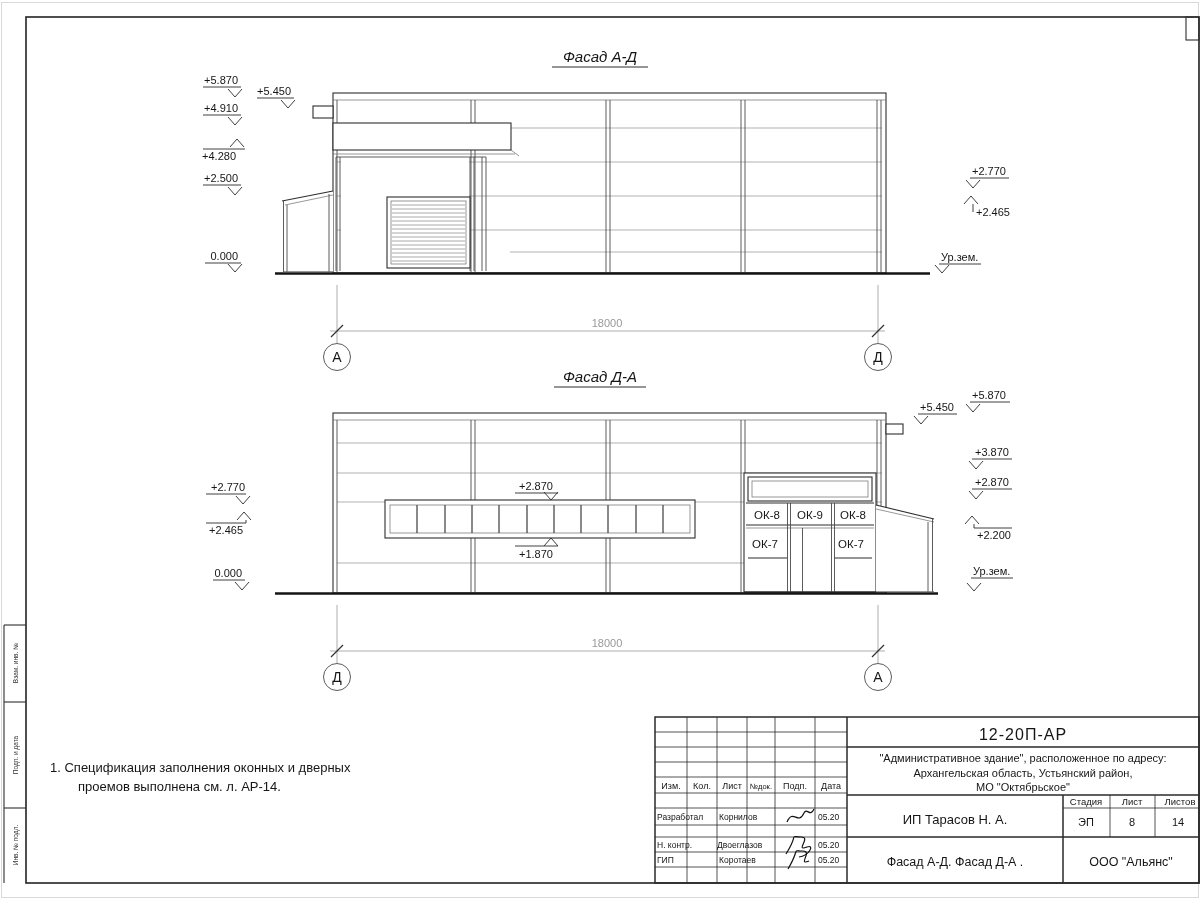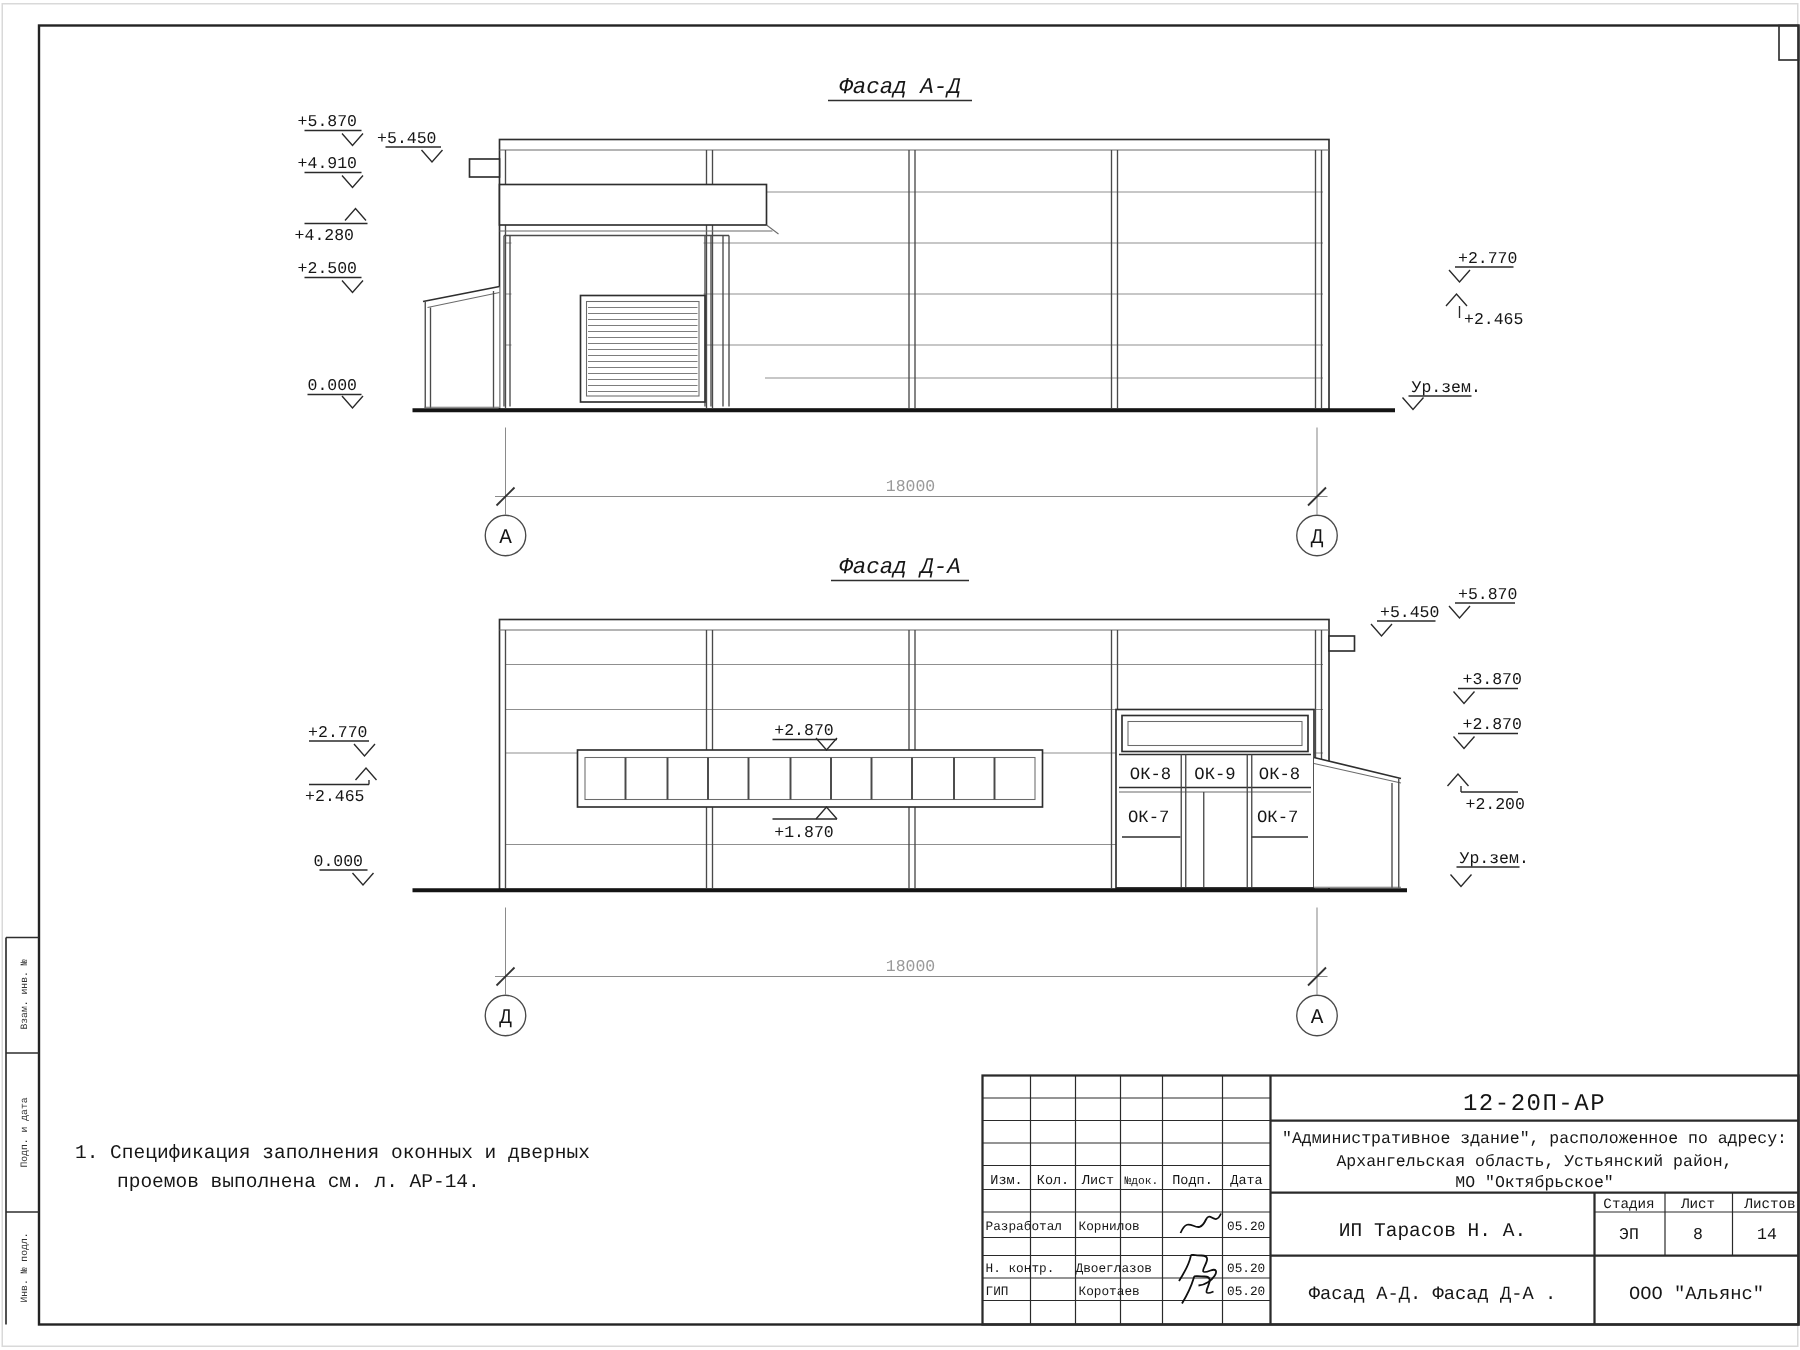--- a/index.html
+++ b/index.html
@@ -1,17 +1,17 @@
 <!DOCTYPE html>
 <html><head>
 <meta charset="utf-8">
 <style>
   html,body{margin:0;padding:0;background:#fff;}
   .sheet{position:relative;width:1200px;height:900px;background:#fff;overflow:hidden;
-         font-family:Liberation Mono, monospace;}
+         font-family:Liberation Sans, sans-serif;}
   svg{display:block;}
   
   .ln   {stroke:#2e2e2e;stroke-width:1.1;fill:none;}
   .fillw{fill:#ffffff;}
   .thin {stroke:#6b6b6b;stroke-width:0.7;fill:none;}
   .sid  {stroke:#8f8f8f;stroke-width:0.7;fill:none;}
   .col  {stroke:#4a4a4a;stroke-width:0.9;fill:none;}
   .thk  {stroke:#141414;stroke-width:2.6;fill:none;}
   .dim  {stroke:#8a8a8a;stroke-width:0.7;fill:none;}
   .tick {stroke:#333333;stroke-width:1.2;fill:none;}

